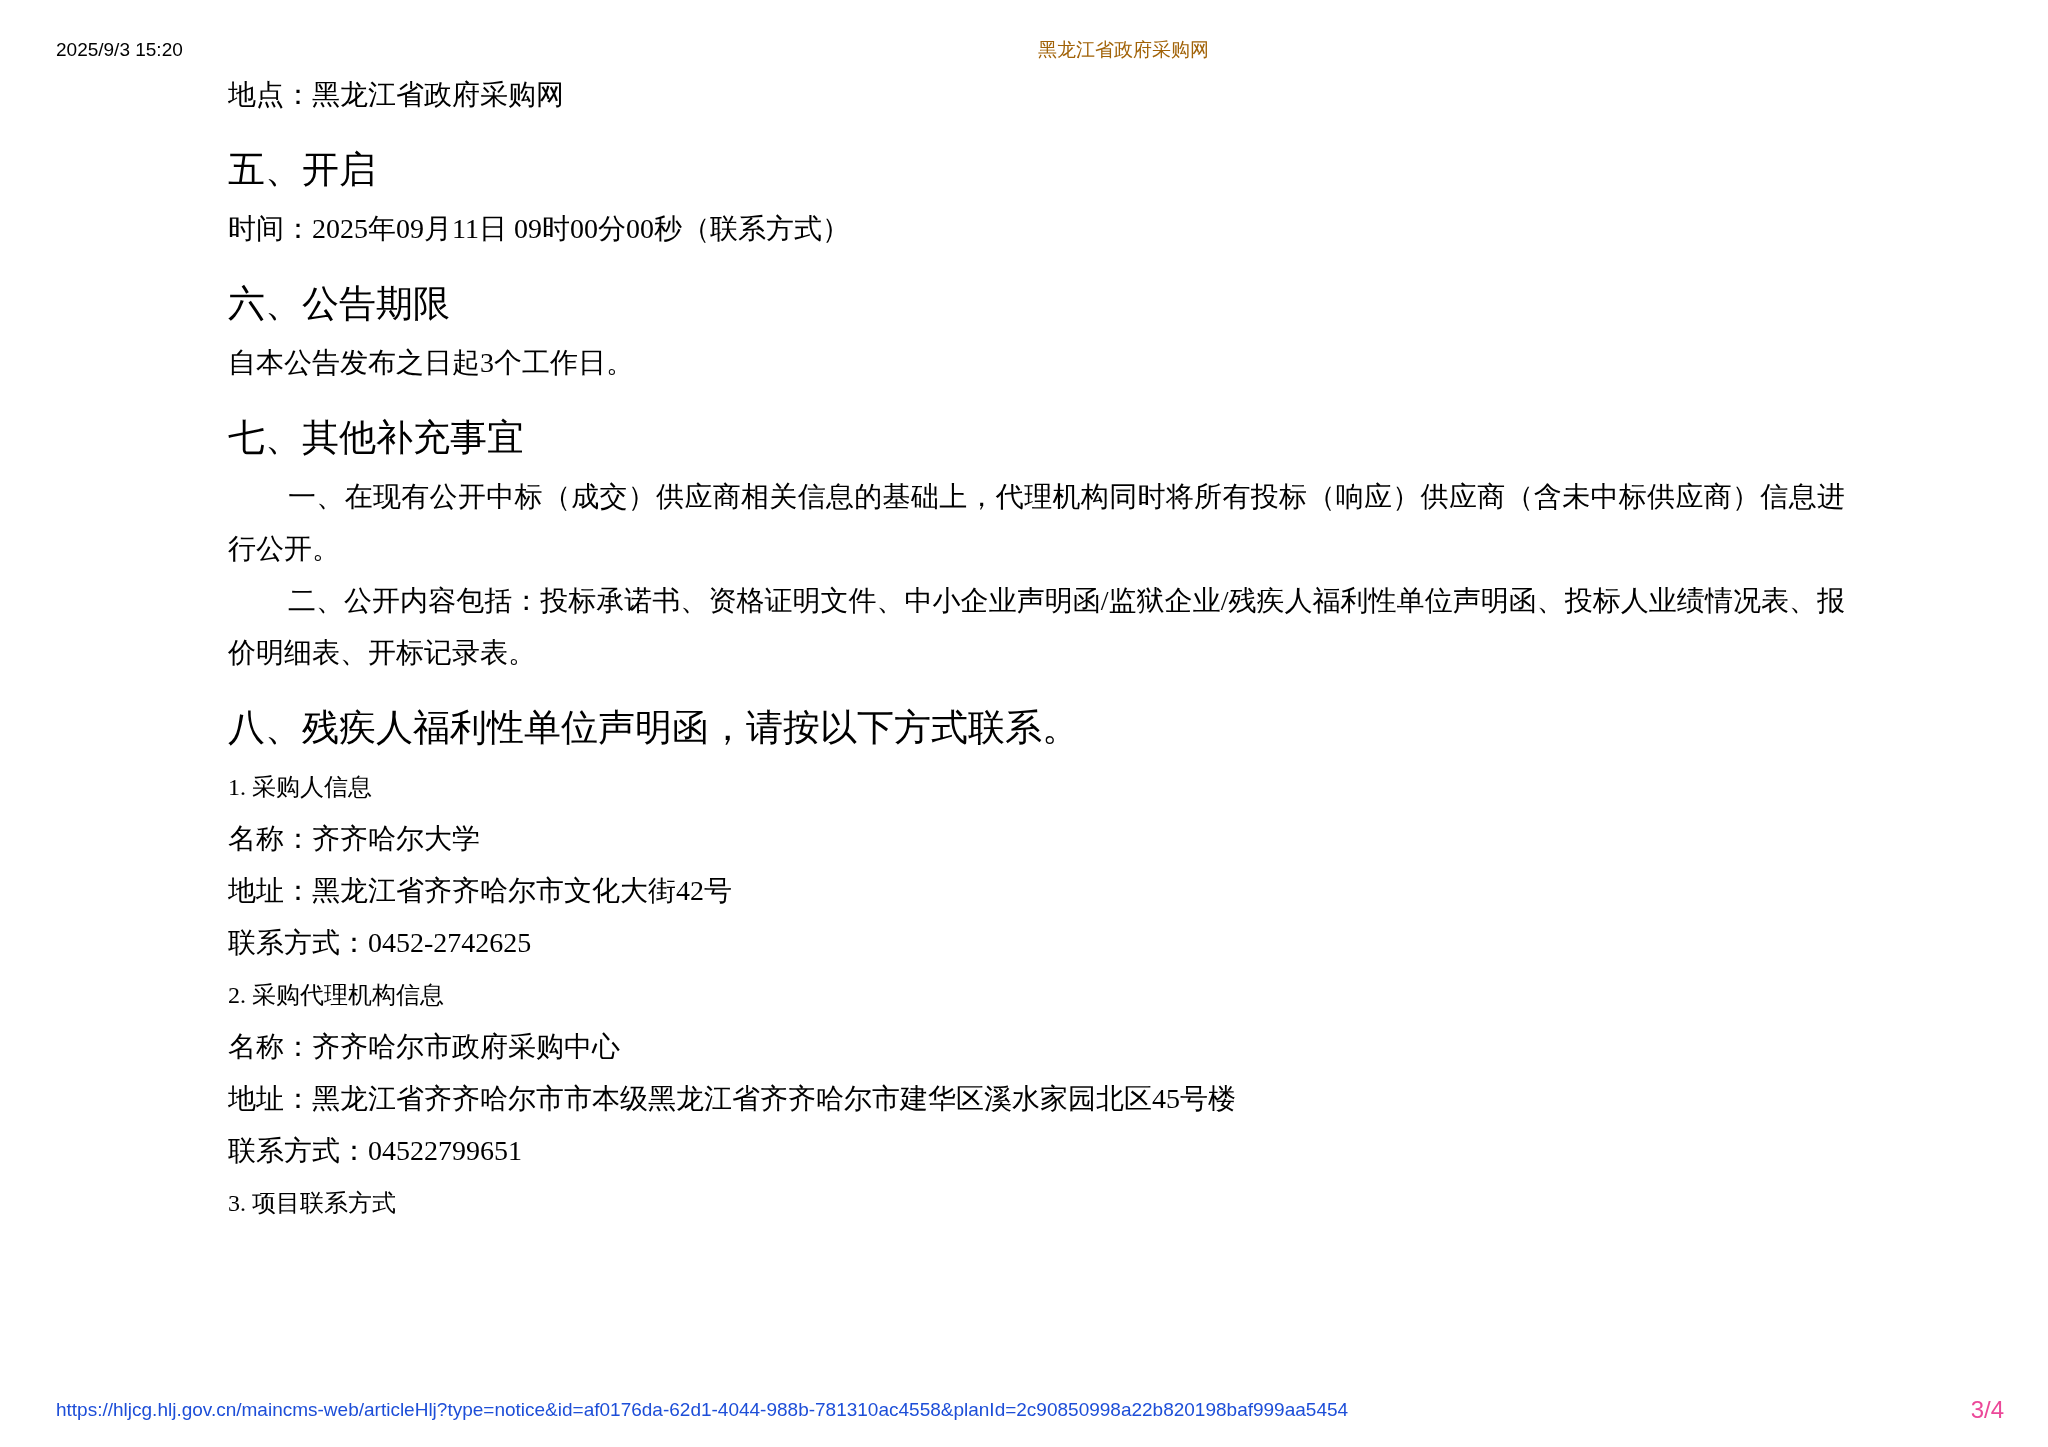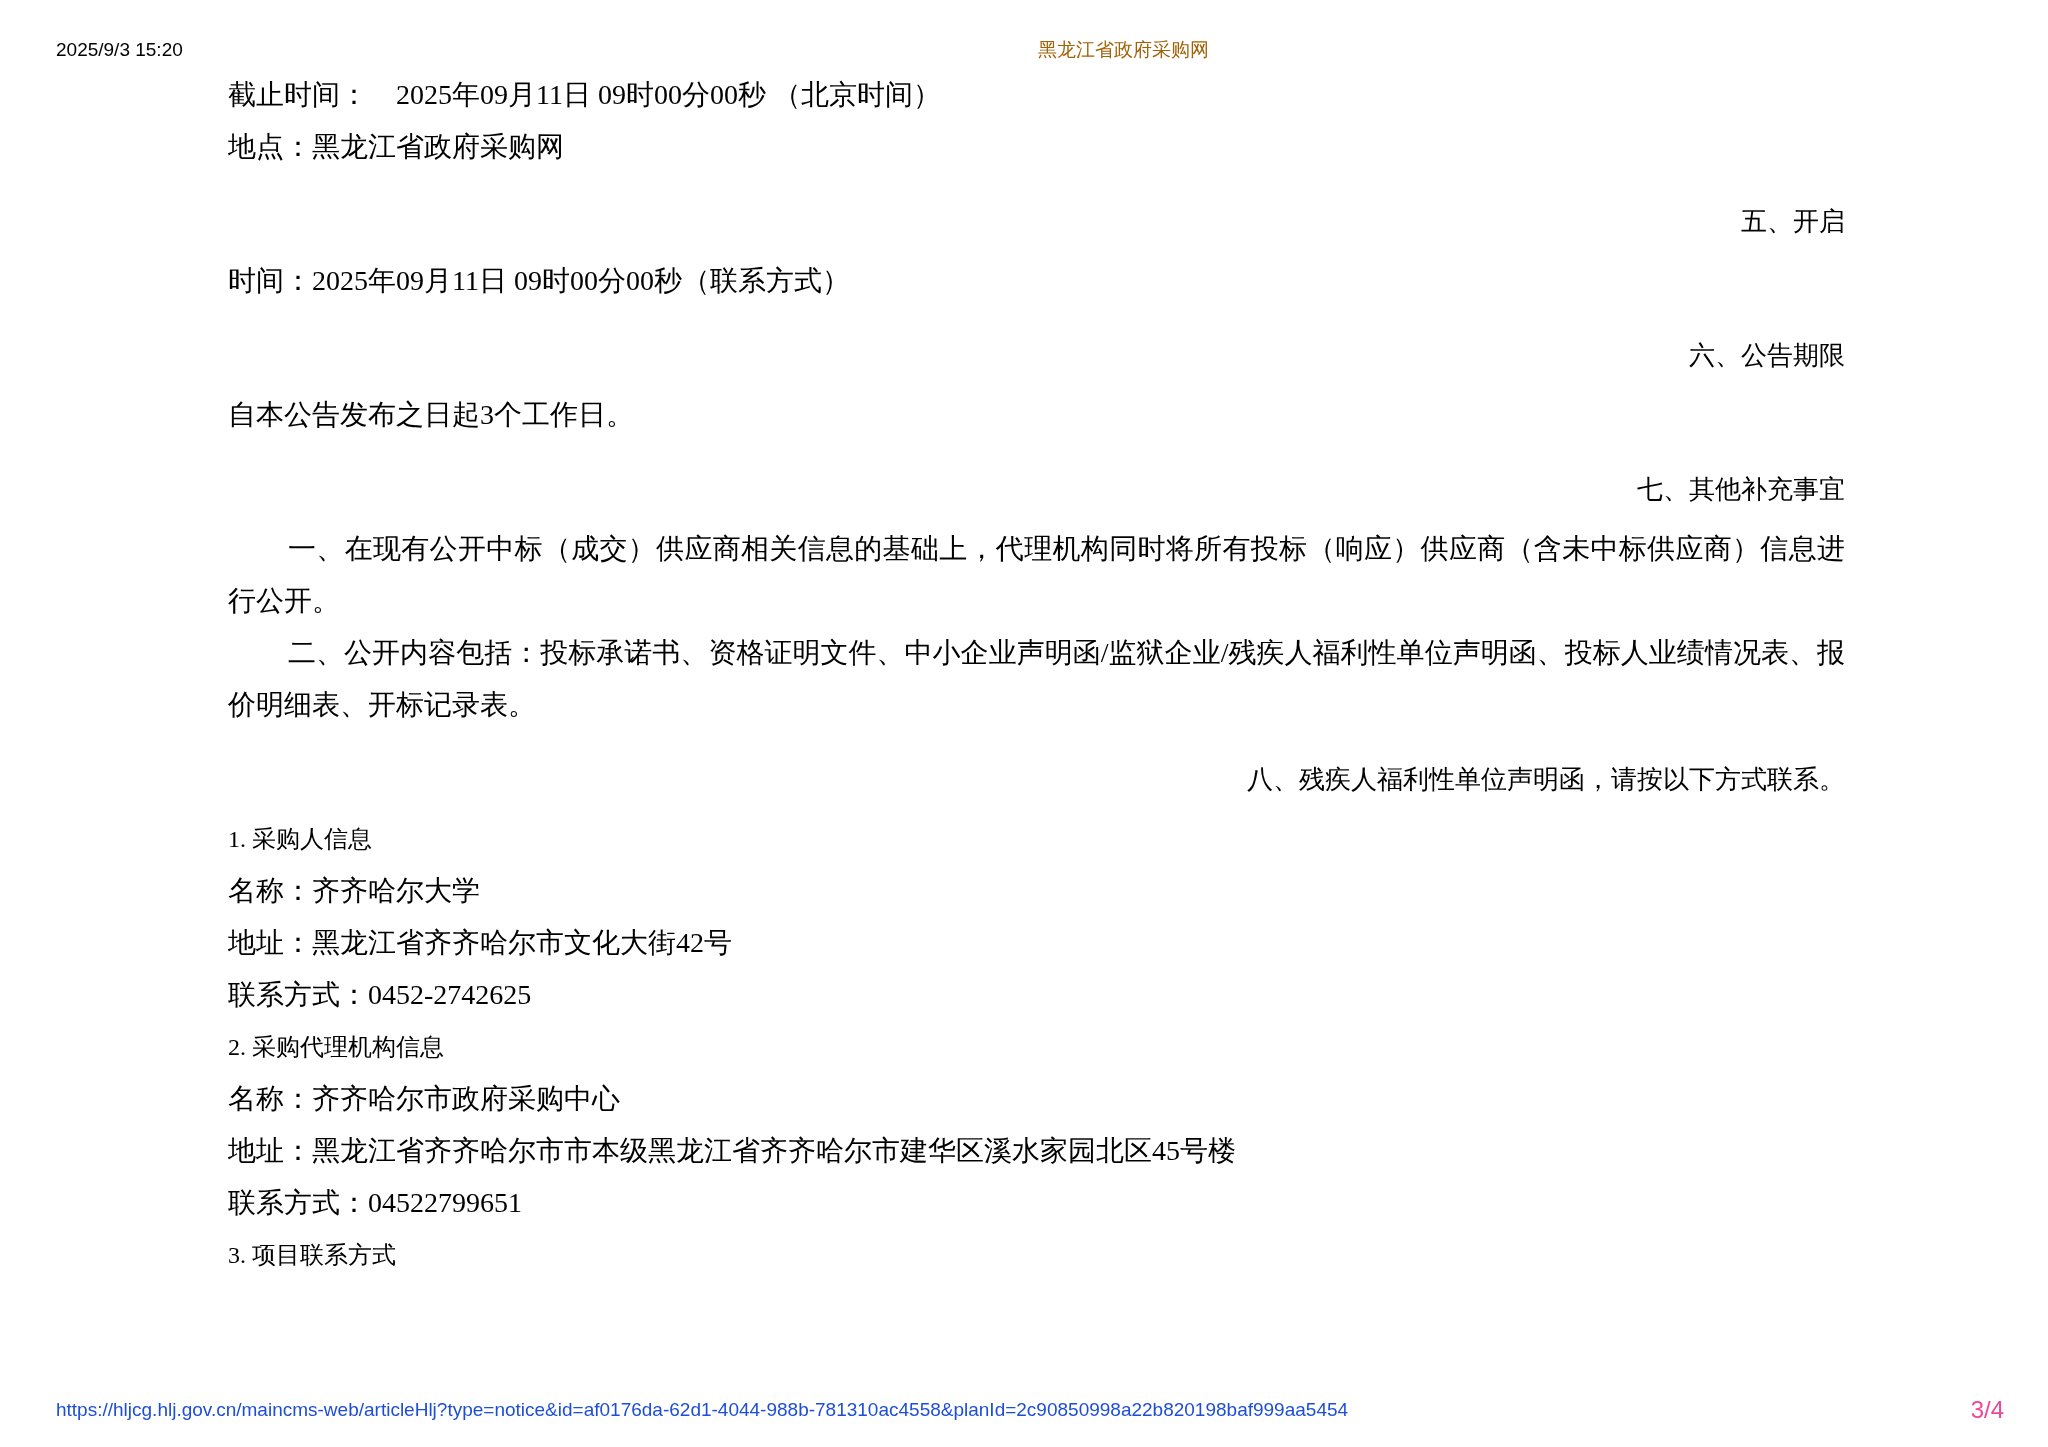--- a/index.html
+++ b/index.html
@@ -34,40 +34,38 @@
     position: absolute;
     left: 228px; top: 69px;
     width: 1617px;
     font-family: "Liberation Serif", "DejaVu Serif", serif;
     font-size: 28px;
     line-height: 52px;
     color: #000;
   }
   .content p { margin: 0; padding: 0; }
   .h {
-    font-size: 26px;
+    font-size: 37px;
     line-height: 52px;
     margin-top: 23px !important;
     margin-bottom: 7px !important;
-    text-align: right;
   }
   .ind    { padding-left: 60px; }
   .detail { padding-left: 115px; }
   .num    { padding-left: 53px; font-size: 24px; }
   .para   { text-indent: 60px; text-align: justify; }
 </style>
 </head>
 <body>
 
 <div class="ph-datetime">2025/9/3 15:20</div>
 <div class="ph-title">黑龙江省政府采购网</div>
 
 <div class="content">
 
-  <p class="ind">截止时间：　2025年09月11日 09时00分00秒 （北京时间）</p>
   <p class="ind">地点：黑龙江省政府采购网</p>
 
   <p class="h">五、开启</p>
   <p class="ind">时间：2025年09月11日 09时00分00秒（联系方式）</p>
 
   <p class="h">六、公告期限</p>
   <p class="ind">自本公告发布之日起3个工作日。</p>
 
   <p class="h">七、其他补充事宜</p>
   <p class="para">一、在现有公开中标（成交）供应商相关信息的基础上，代理机构同时将所有投标（响应）供应商（含未中标供应商）信息进行公开。</p>

